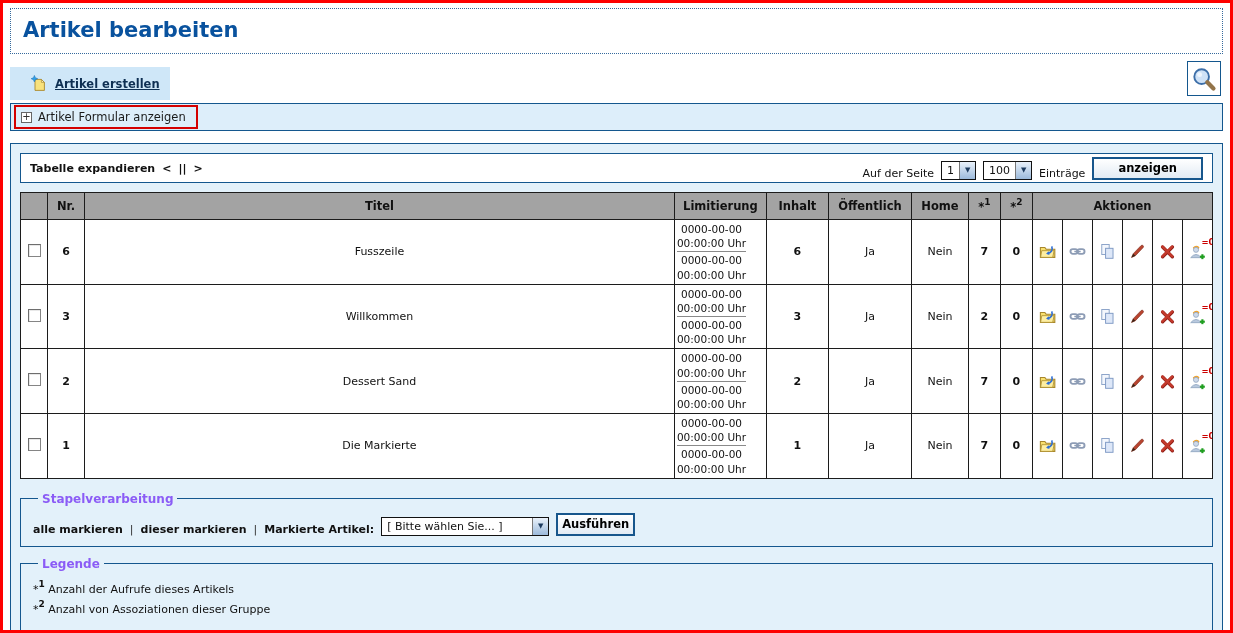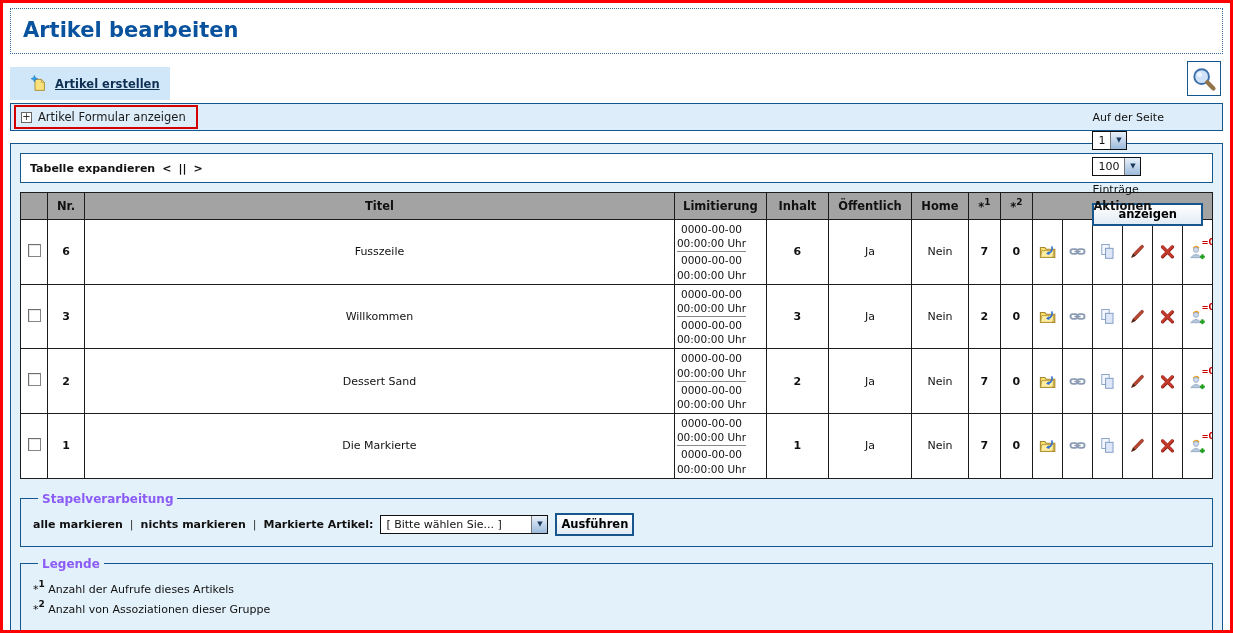--- a/index.html
+++ b/index.html
@@ -29,21 +29,21 @@
     padding: 3px 10px 3px 5px; cursor: pointer; color: #1a1a1a; font-size: 11.5px; }
   .plusbox { width: 11px; height: 11px; border: 1px solid #666; background: #fff; display: inline-flex;
     align-items: center; justify-content: center; font-size: 10px; line-height: 1; color: #333; }
   
   .panel { margin: 12px 7px 4px 7px; background: #e3f1fa; border: 1px solid #14578e;
     padding: 9px 9px 14px 9px; min-height: 474px; }
   .controls-bar { background: #fff; border: 1px solid #14578e; height: 30px; display: flex;
     align-items: center; justify-content: space-between; padding: 0 9px; }
   .controls-left { font-weight: bold; display: flex; gap: 7px; align-items: flex-end; }
   .controls-left span { cursor: pointer; }
-  .controls-right { display: flex; align-items: flex-start; gap: 7px; flex-direction: column; }
+  .controls-right { display: flex; align-items: flex-end; gap: 7px; }
   .sel { display: inline-flex; align-items: stretch; border: 1px solid #111; background: #fff; height: 19px; cursor: pointer; }
   .sel .val { padding: 1px 5px; display: flex; align-items: center; font-size: 11px; }
   .sel .arr { width: 16px; background: linear-gradient(#e9f1fa, #9cbadb); border-left: 1px solid #777;
     display: flex; align-items: center; justify-content: center; font-size: 7px; color: #1c3a5e; }
   .btn { background: linear-gradient(#ffffff, #e2ebf4); border: 2px solid #17568c; font-weight: bold;
     font-size: 11.5px; font-family: inherit; padding: 2px 24px; height: 23px; cursor: pointer; color: #000; }
   
   table.data { width: 100%; border-collapse: collapse; margin-top: 9px; background: #fff; table-layout: fixed; }
   table.data th, table.data td { border: 1px solid #1c1c1c; text-align: center; padding: 2px; overflow: hidden; }
   table.data th { background: #a3a3a3; font-weight: bold; font-size: 11.5px; height: 27px; }
@@ -56,21 +56,21 @@
   .cb { width: 13px; height: 13px; background: #fff; border: 1px solid #858585;
     border-top-color: #6e6e6e; border-left-color: #6e6e6e; display: inline-block;
     box-shadow: 1px 1px 0 #e8e8e8 inset; cursor: pointer; }
   .act { position: relative; display: inline-flex; align-items: center; justify-content: center;
     width: 24px; height: 24px; cursor: pointer; }
   .assoc-badge { position: absolute; top: -3px; right: -5px; color: #cc0000; font-size: 8.5px; font-weight: bold; }
   sup.st { font-size: 9px; font-weight: bold; position: relative; top: -1px; }
   
   fieldset { border: 1px solid #14578e; margin-top: 13px; padding: 4px 12px 10px 12px; }
   legend { color: #8b5cf6; font-weight: bold; font-size: 12px; padding: 0 4px; margin-left: 5px; }
-  .batch-row { display: flex; align-items: center; gap: 7px; padding-top: 3px; }
+  .batch-row { display: flex; align-items: flex-end; gap: 7px; padding-top: 3px; }
   .batch-row .lnk { font-weight: bold; cursor: pointer; }
   .batch-row .sep { color: #333; }
   .batch-row .lbl { font-weight: bold; }
   .sel-batch { width: 168px; }
   .sel-batch .val { flex: 1; }
   .legend-line { margin-top: 5px; font-size: 11px; }
   .ic { width: 17px; height: 17px; display: block; }
   .ic-sm { width: 16px; height: 16px; display: block; }
   .ic-tab { width: 18px; height: 18px; display: block; }
   .ic-mag { width: 26px; height: 26px; display: block; }
@@ -423,21 +423,21 @@
               </span></td>
         </tr>
       </tbody>
     </table>
 
     <fieldset>
       <legend>Stapelverarbeitung</legend>
       <div class="batch-row">
         <span class="lnk">alle markieren</span>
         <span class="sep">|</span>
-        <span class="lnk">nichts markieren</span>
+        <span class="lnk">dieser markieren</span>
         <span class="sep">|</span>
         <span class="lbl">Markierte Artikel:</span>
         <span class="sel sel-batch">
           <span class="val">[ Bitte wählen Sie... ]</span>
           <span class="arr">▼</span>
         </span>
         <button class="btn" style="padding:2px 4px">Ausführen</button>
       </div>
     </fieldset>
 

